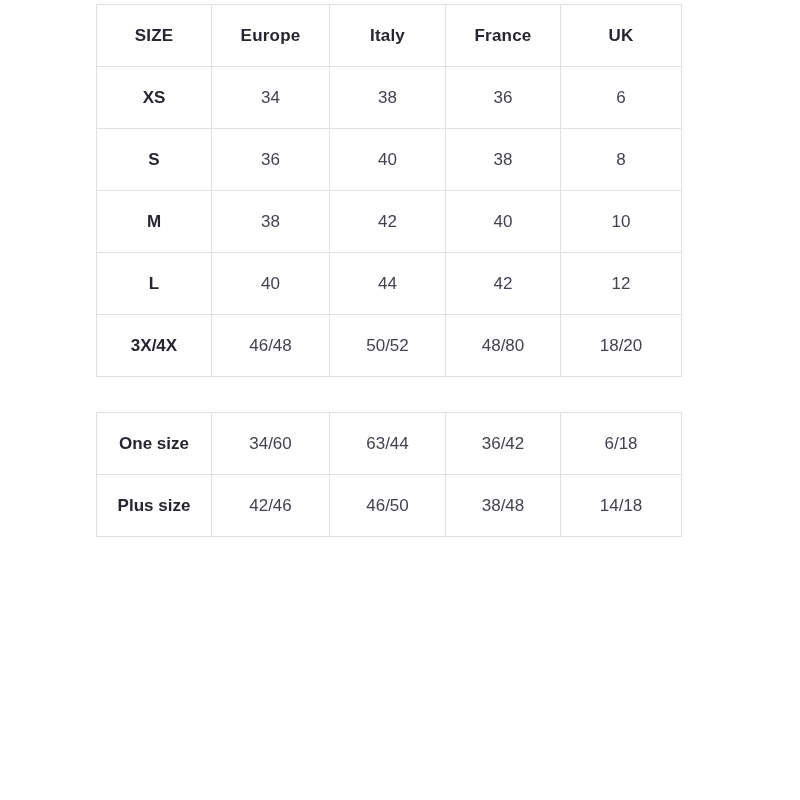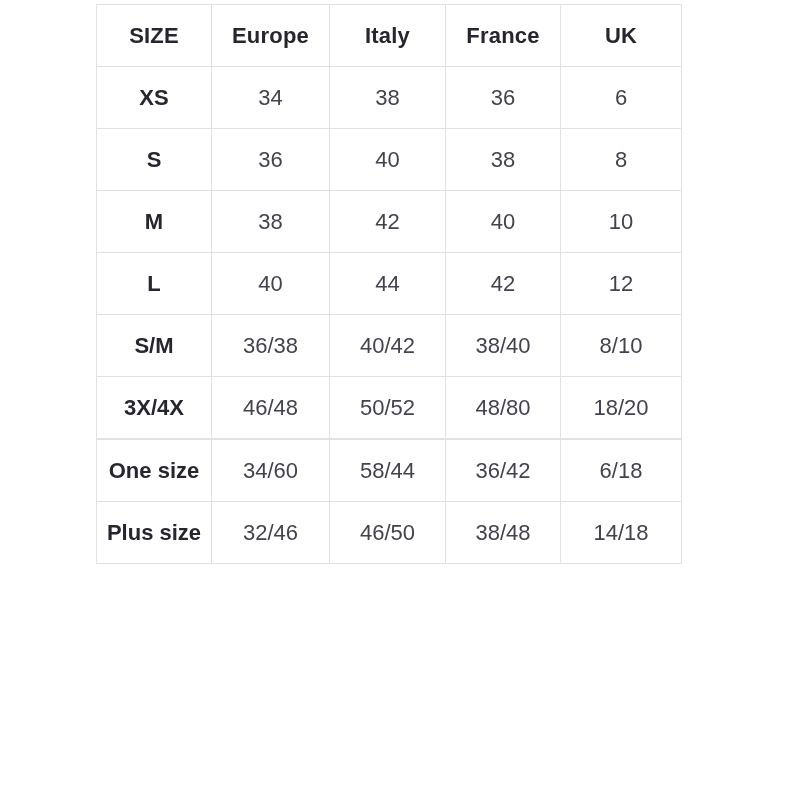--- a/index.html
+++ b/index.html
@@ -23,33 +23,34 @@
     top: 4px;
     width: 585px;
   }
   table.size-table {
     border-collapse: collapse;
     table-layout: fixed;
     width: 585px;
     background: #ffffff;
   }
   table.size-table.secondary {
+    margin-top: 35px;
   }
   table.size-table col.c0 { width: 115px; }
   table.size-table col.c1 { width: 118px; }
   table.size-table col.c2 { width: 116px; }
   table.size-table col.c3 { width: 115px; }
   table.size-table col.c4 { width: 121px; }
   table.size-table th,
   table.size-table td {
     border: 1px solid #e1e1e1;
     height: 61px;
     text-align: center;
     vertical-align: middle;
-    font-size: 22px;
+    font-size: 17px;
     padding: 0;
     background: #ffffff;
   }
   table.size-table th {
     font-weight: bold;
     color: #26262e;
     letter-spacing: 0.2px;
   }
   table.size-table td {
     font-weight: normal;
@@ -107,27 +108,20 @@
             <td>10</td>
           </tr>
           <tr>
             <td class="row-label">L</td>
             <td>40</td>
             <td>44</td>
             <td>42</td>
             <td>12</td>
           </tr>
           <tr>
-            <td class="row-label">S/M</td>
-            <td>36/38</td>
-            <td>40/42</td>
-            <td>38/40</td>
-            <td>8/10</td>
-          </tr>
-          <tr>
             <td class="row-label">3X/4X</td>
             <td>46/48</td>
             <td>50/52</td>
             <td>48/80</td>
             <td>18/20</td>
           </tr>
         </tbody>
     </table>
 
     <table class="size-table secondary">
@@ -135,27 +129,27 @@
         <col class="c0">
           <col class="c1">
           <col class="c2">
           <col class="c3">
           <col class="c4">
       </colgroup>
       <tbody>
           <tr>
             <td class="row-label">One size</td>
             <td>34/60</td>
-            <td>58/44</td>
+            <td>63/44</td>
             <td>36/42</td>
             <td>6/18</td>
           </tr>
           <tr>
             <td class="row-label">Plus size</td>
-            <td>32/46</td>
+            <td>42/46</td>
             <td>46/50</td>
             <td>38/48</td>
             <td>14/18</td>
           </tr>
         </tbody>
     </table>
 
   </div>
 </div>
 

